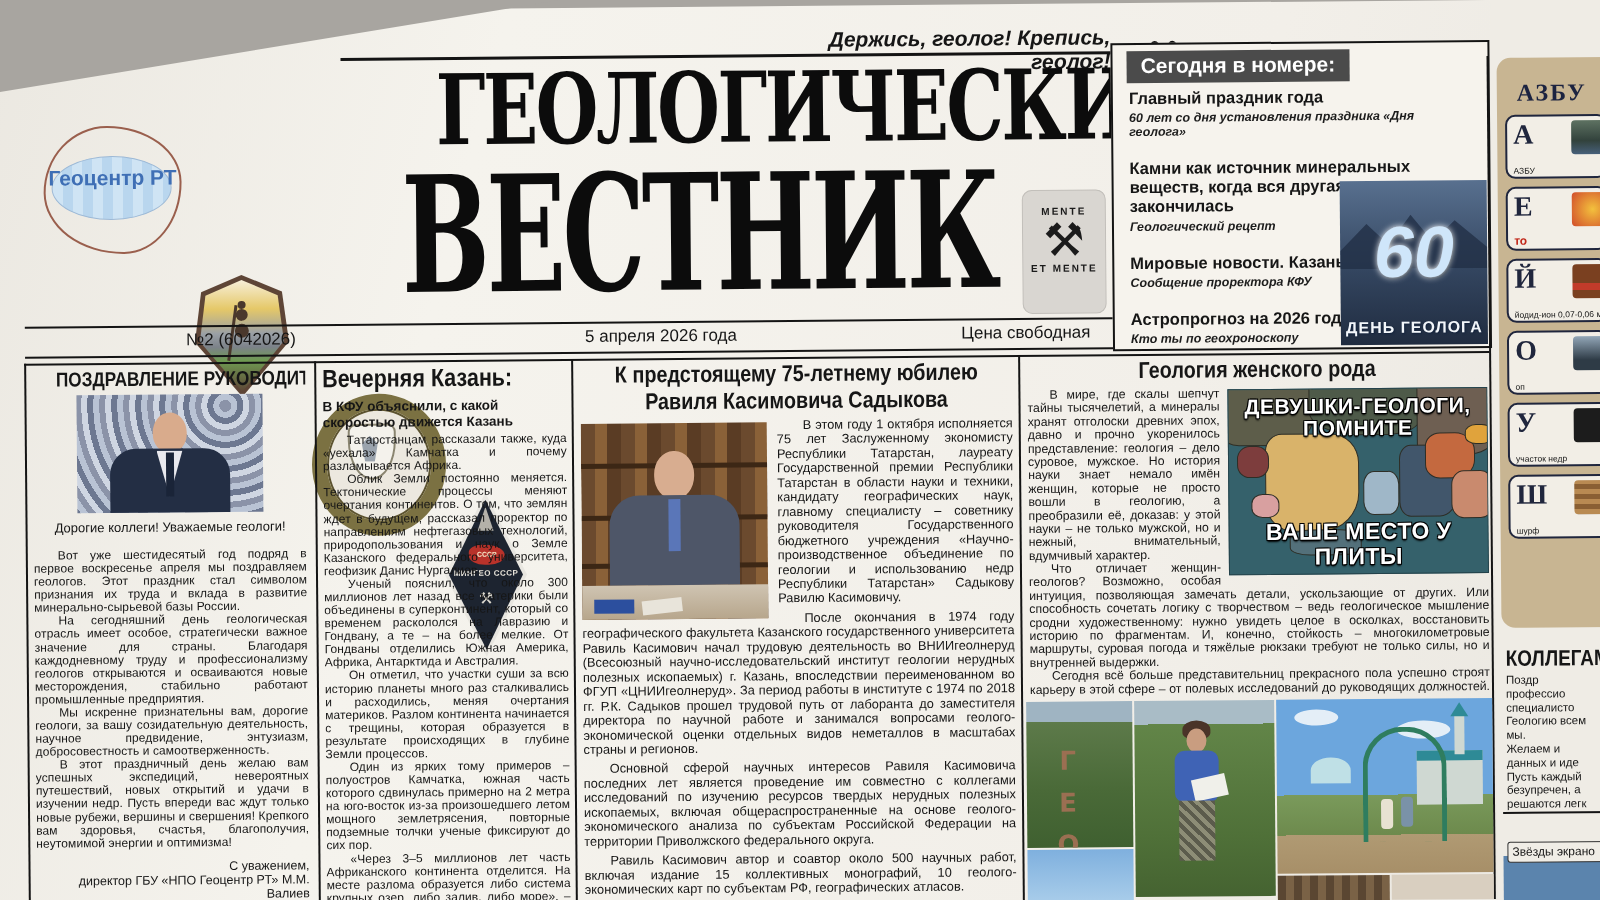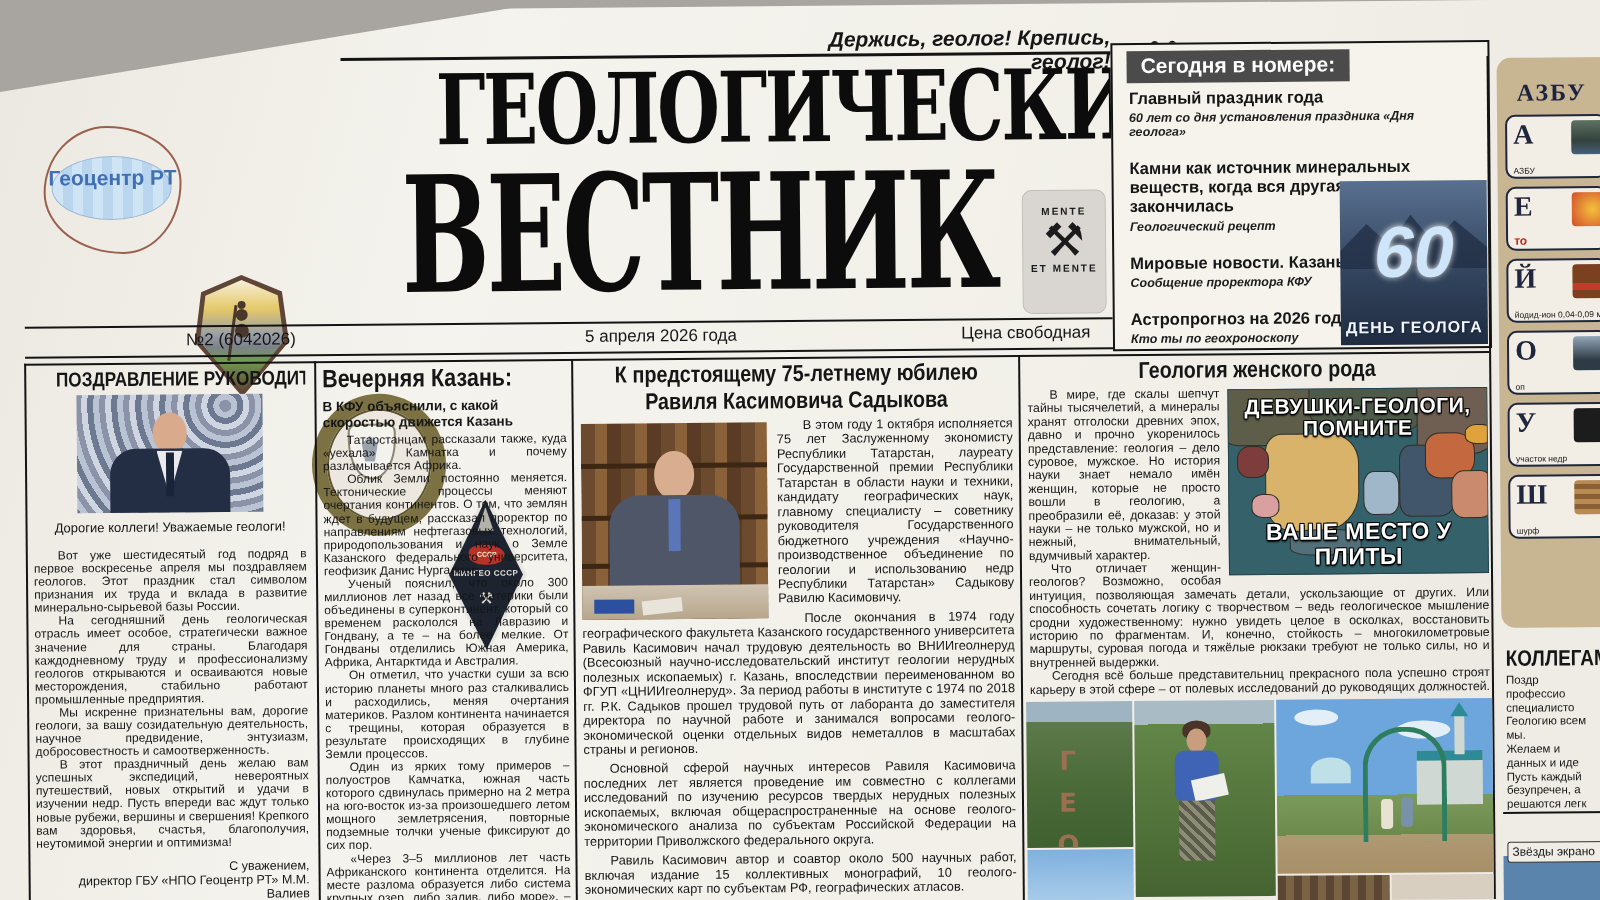--- a/index.html
+++ b/index.html
@@ -337,21 +337,21 @@
 
           <div class="az-card">
             <span class="az-letter">Е</span>
             <span class="az-img"></span>
             <span class="az-cap">то</span>
           </div>
 
           <div class="az-card">
             <span class="az-letter">Й</span>
             <span class="az-img"></span>
-            <span class="az-cap">йодид-ион 0,04-0,09 м</span>
+            <span class="az-cap">йодид-ион 0,07-0,06 м</span>
           </div>
 
           <div class="az-card">
             <span class="az-letter">О</span>
             <span class="az-img"></span>
             <span class="az-cap">оп</span>
           </div>
 
           <div class="az-card">
             <span class="az-letter">У</span>

